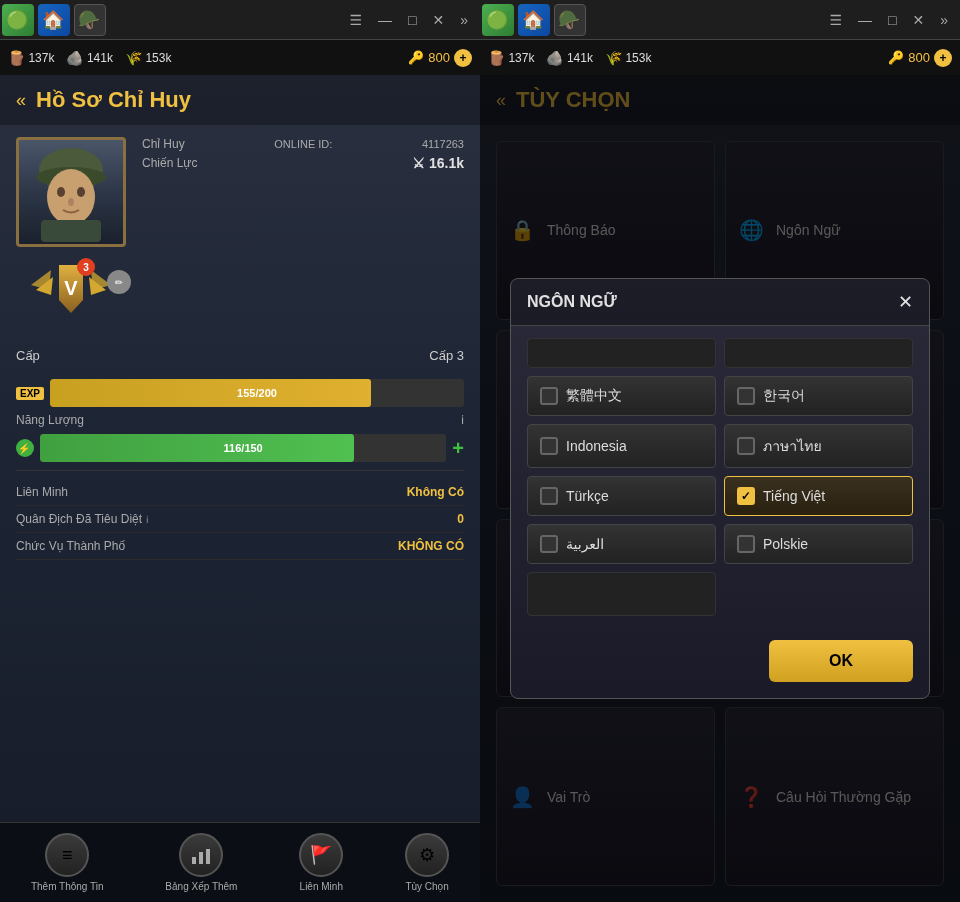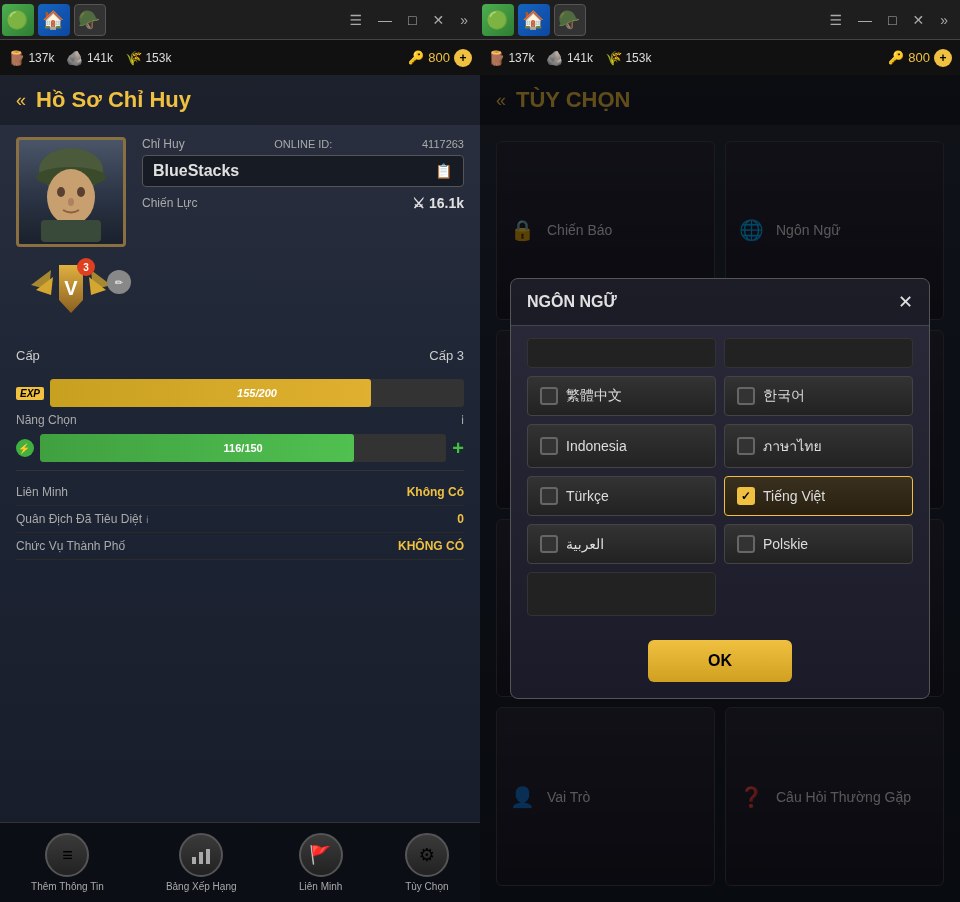--- a/index.html
+++ b/index.html
@@ -258,21 +258,20 @@
     .level-label {
       color: #ccc;
       font-size: 13px;
     }
     .level-value {
       color: #ccc;
       font-size: 13px;
     }
 
     .exp-bar-container {
-      font-style: italic;
     }
     .bar-wrapper {
       display: flex;
       align-items: center;
       gap: 6px;
       margin-bottom: 4px;
     }
     .bar-label {
       background: #f0c040;
       color: #000;
@@ -512,21 +511,21 @@
       font-size: 12px;
       font-weight: bold;
     }
     .lang-name {
       color: #ddd;
       font-size: 14px;
     }
     .dialog-footer {
       padding: 12px 16px 16px;
       display: flex;
-      justify-content: center;
+      justify-content: flex-end;
     }
     .ok-btn {
       background: linear-gradient(180deg, #f0c040, #d0a020);
       color: #000;
       font-weight: bold;
       font-size: 16px;
       padding: 12px 60px;
       border: none;
       border-radius: 6px;
       cursor: pointer;
@@ -673,24 +672,20 @@
           </svg>
         </div>
       </div>
 
       <div class="profile-info">
         <div class="info-row">
           <span class="info-label">Chỉ Huy</span>
           <span class="info-value">ONLINE ID:</span>
           <span class="info-value">4117263</span>
         </div>
-        <div class="username-row">
-          <span class="username-text">BlueStacks</span>
-          <span class="edit-icon">📋</span>
-        </div>
         <div class="battle-row">
           <span class="battle-label">Chiến Lực</span>
           <div class="battle-value">
             <span>⚔</span>
             <span>16.1k</span>
           </div>
         </div>
       </div>
     </div>
 
@@ -704,21 +699,21 @@
         <div class="bar-wrapper">
           <span class="bar-label">EXP</span>
           <div class="bar-track">
             <div class="bar-fill-exp" style="width: 77.5%;"></div>
             <span class="bar-text">155/200</span>
           </div>
         </div>
       </div>
 
       <div class="stat-row">
-        <span class="stat-label">Năng Chọn</span>
+        <span class="stat-label">Năng Lượng</span>
         <span style="color:#aaa;font-size:12px;">ℹ</span>
       </div>
       <div class="bar-wrapper">
         <span class="energy-label">⚡</span>
         <div class="bar-track">
           <div class="bar-fill-energy" style="width: 77.3%;"></div>
           <span class="bar-text">116/150</span>
         </div>
         <span class="energy-plus">+</span>
       </div>
@@ -748,21 +743,21 @@
         <span class="nav-label">Thêm Thông Tin</span>
       </div>
       <div class="nav-item">
         <div class="nav-icon-circle">
           <svg width="20" height="20" viewBox="0 0 20 20">
             <rect x="1" y="12" width="4" height="7" fill="#aaa"></rect>
             <rect x="8" y="7" width="4" height="12" fill="#aaa"></rect>
             <rect x="15" y="4" width="4" height="15" fill="#aaa"></rect>
           </svg>
         </div>
-        <span class="nav-label">Bảng Xếp Hạng</span>
+        <span class="nav-label">Bảng Xếp Thêm</span>
       </div>
       <div class="nav-item">
         <div class="nav-icon-circle">🚩</div>
         <span class="nav-label">Liên Minh</span>
       </div>
       <div class="nav-item">
         <div class="nav-icon-circle">⚙</div>
         <span class="nav-label">Tùy Chọn</span>
       </div>
     </div>
@@ -771,21 +766,21 @@
   <div class="right-panel">
 
     <div class="panel-header">
       <span class="back-btn">«</span>
       <span class="panel-title">TÙY CHỌN</span>
     </div>
 
     <div class="options-grid">
       <div class="option-btn">
         <span class="option-icon">🔒</span>
-        <span class="option-label">Chiến Báo</span>
+        <span class="option-label">Thông Báo</span>
       </div>
       <div class="option-btn">
         <span class="option-icon">🌐</span>
         <span class="option-label">Ngôn Ngữ</span>
       </div>
       <div class="option-btn">
         <span class="option-icon">⚙</span>
         <span class="option-label">Chung</span>
       </div>
       <div class="option-btn">

